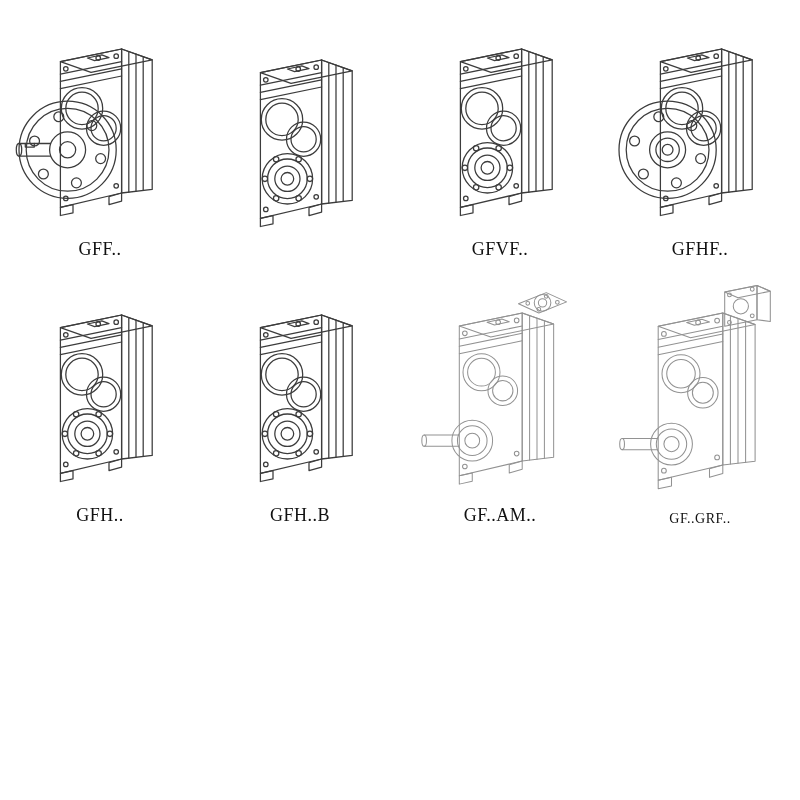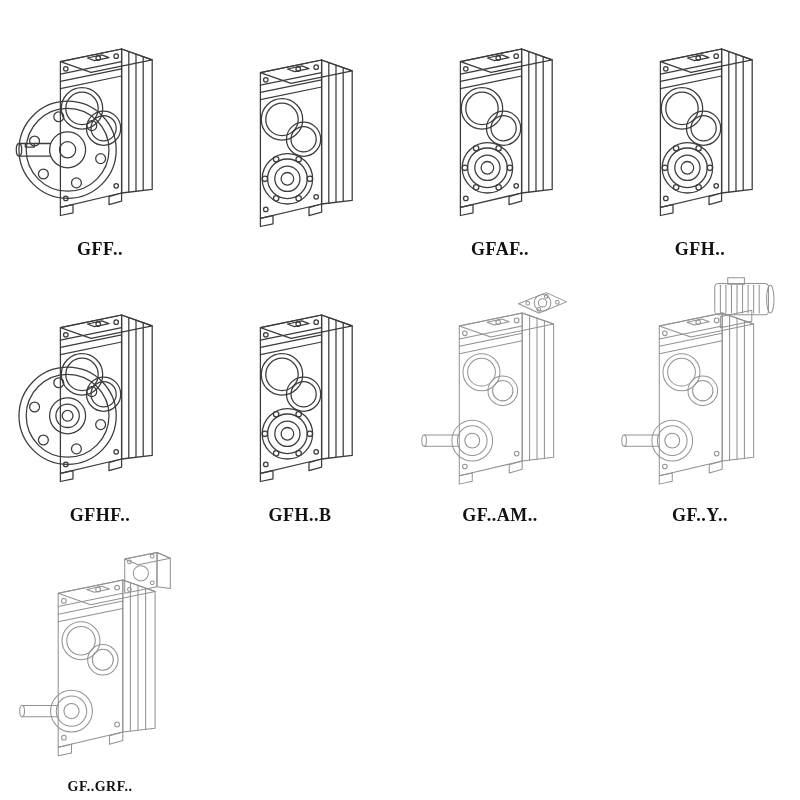--- a/index.html
+++ b/index.html
@@ -1,20 +1,20 @@
 <!DOCTYPE html>
 <html><head>
 <meta charset="utf-8">
 <style>
   html,body{margin:0;padding:0;background:#fff;}
   body{width:800px;height:800px;overflow:hidden;font-family:"Liberation Serif", serif;}
   .catalog{display:grid;grid-template-columns:repeat(4,200px);grid-template-rows:266px 266px 268px;width:800px;height:800px;}
   .cell{margin:0;display:flex;flex-direction:column;align-items:center;justify-content:flex-end;padding:4px 0 6px 0;box-sizing:border-box;}
   .drawing{flex:1;display:flex;align-items:center;justify-content:center;width:100%;}
-  .label{font-weight:700;font-size:18px;letter-spacing:.5px;color:#111;text-align:center;line-height:1.1;padding-top:2px;}
+  .label{font-weight:400;font-size:18px;letter-spacing:.5px;color:#111;text-align:center;line-height:1.1;padding-top:2px;}
   .label-lg{font-size:14px;}
   .boxed{outline:1px solid #e2e2e2;outline-offset:-1px;}
   
   .gbx{color:#3c3c3c;}
   .gbx *{stroke:currentColor;stroke-width:1.4;fill:none;stroke-linejoin:round;stroke-linecap:round;vector-effect:non-scaling-stroke;}
   .gbx.light{color:#929292;}
   .gbx.light *{stroke-width:1.1;}
 </style>
 </head>
 <body>
@@ -183,67 +183,59 @@
         </svg>
     </div>
   </figure>
 
   <figure class="cell">
     <div class="drawing">
       <svg class="gbx" width="180" height="216" viewBox="0 0 200 240">
           <use href="#sym-hollow"></use>
         </svg>
     </div>
-    <figcaption class="label">GFAF..</figcaption>
+    <figcaption class="label">GFVF..</figcaption>
+  </figure>
+
+  <figure class="cell">
+    <div class="drawing">
+      <svg class="gbx" width="180" height="216" viewBox="0 0 200 240">
+          <use href="#sym-flange-hollow"></use>
+        </svg>
+    </div>
+    <figcaption class="label">GFHF..</figcaption>
   </figure>
 
   <figure class="cell">
     <div class="drawing">
       <svg class="gbx" width="180" height="216" viewBox="0 0 200 240">
           <use href="#sym-hollow"></use>
         </svg>
     </div>
     <figcaption class="label">GFH..</figcaption>
-  </figure>
-
-  <figure class="cell">
-    <div class="drawing">
-      <svg class="gbx" width="180" height="216" viewBox="0 0 200 240">
-          <use href="#sym-flange-hollow"></use>
-        </svg>
-    </div>
-    <figcaption class="label">GFHF..</figcaption>
   </figure>
 
   <figure class="cell">
     <div class="drawing">
       <svg class="gbx" width="180" height="216" viewBox="0 0 200 240">
           <use href="#sym-hollow"></use>
         </svg>
     </div>
     <figcaption class="label">GFH..B</figcaption>
   </figure>
 
   <figure class="cell">
     <div class="drawing">
       <svg class="gbx light" width="188" height="222" viewBox="0 0 200 240">
           <use href="#sym-am"></use>
         </svg>
     </div>
     <figcaption class="label">GF..AM..</figcaption>
   </figure>
 
-  <figure class="cell">
-    <div class="drawing">
-      <svg class="gbx light" width="188" height="222" viewBox="0 0 200 240">
-          <use href="#sym-y"></use>
-        </svg>
-    </div>
-    <figcaption class="label">GF..Y..</figcaption>
-  </figure>
 
 
 
   <figure class="cell">
     <div class="drawing">
       <svg class="gbx light" width="196" height="228" viewBox="0 0 200 240">
           <use href="#sym-grf"></use>
         </svg>
     </div>
     <figcaption class="label label-lg">GF..GRF..</figcaption>

